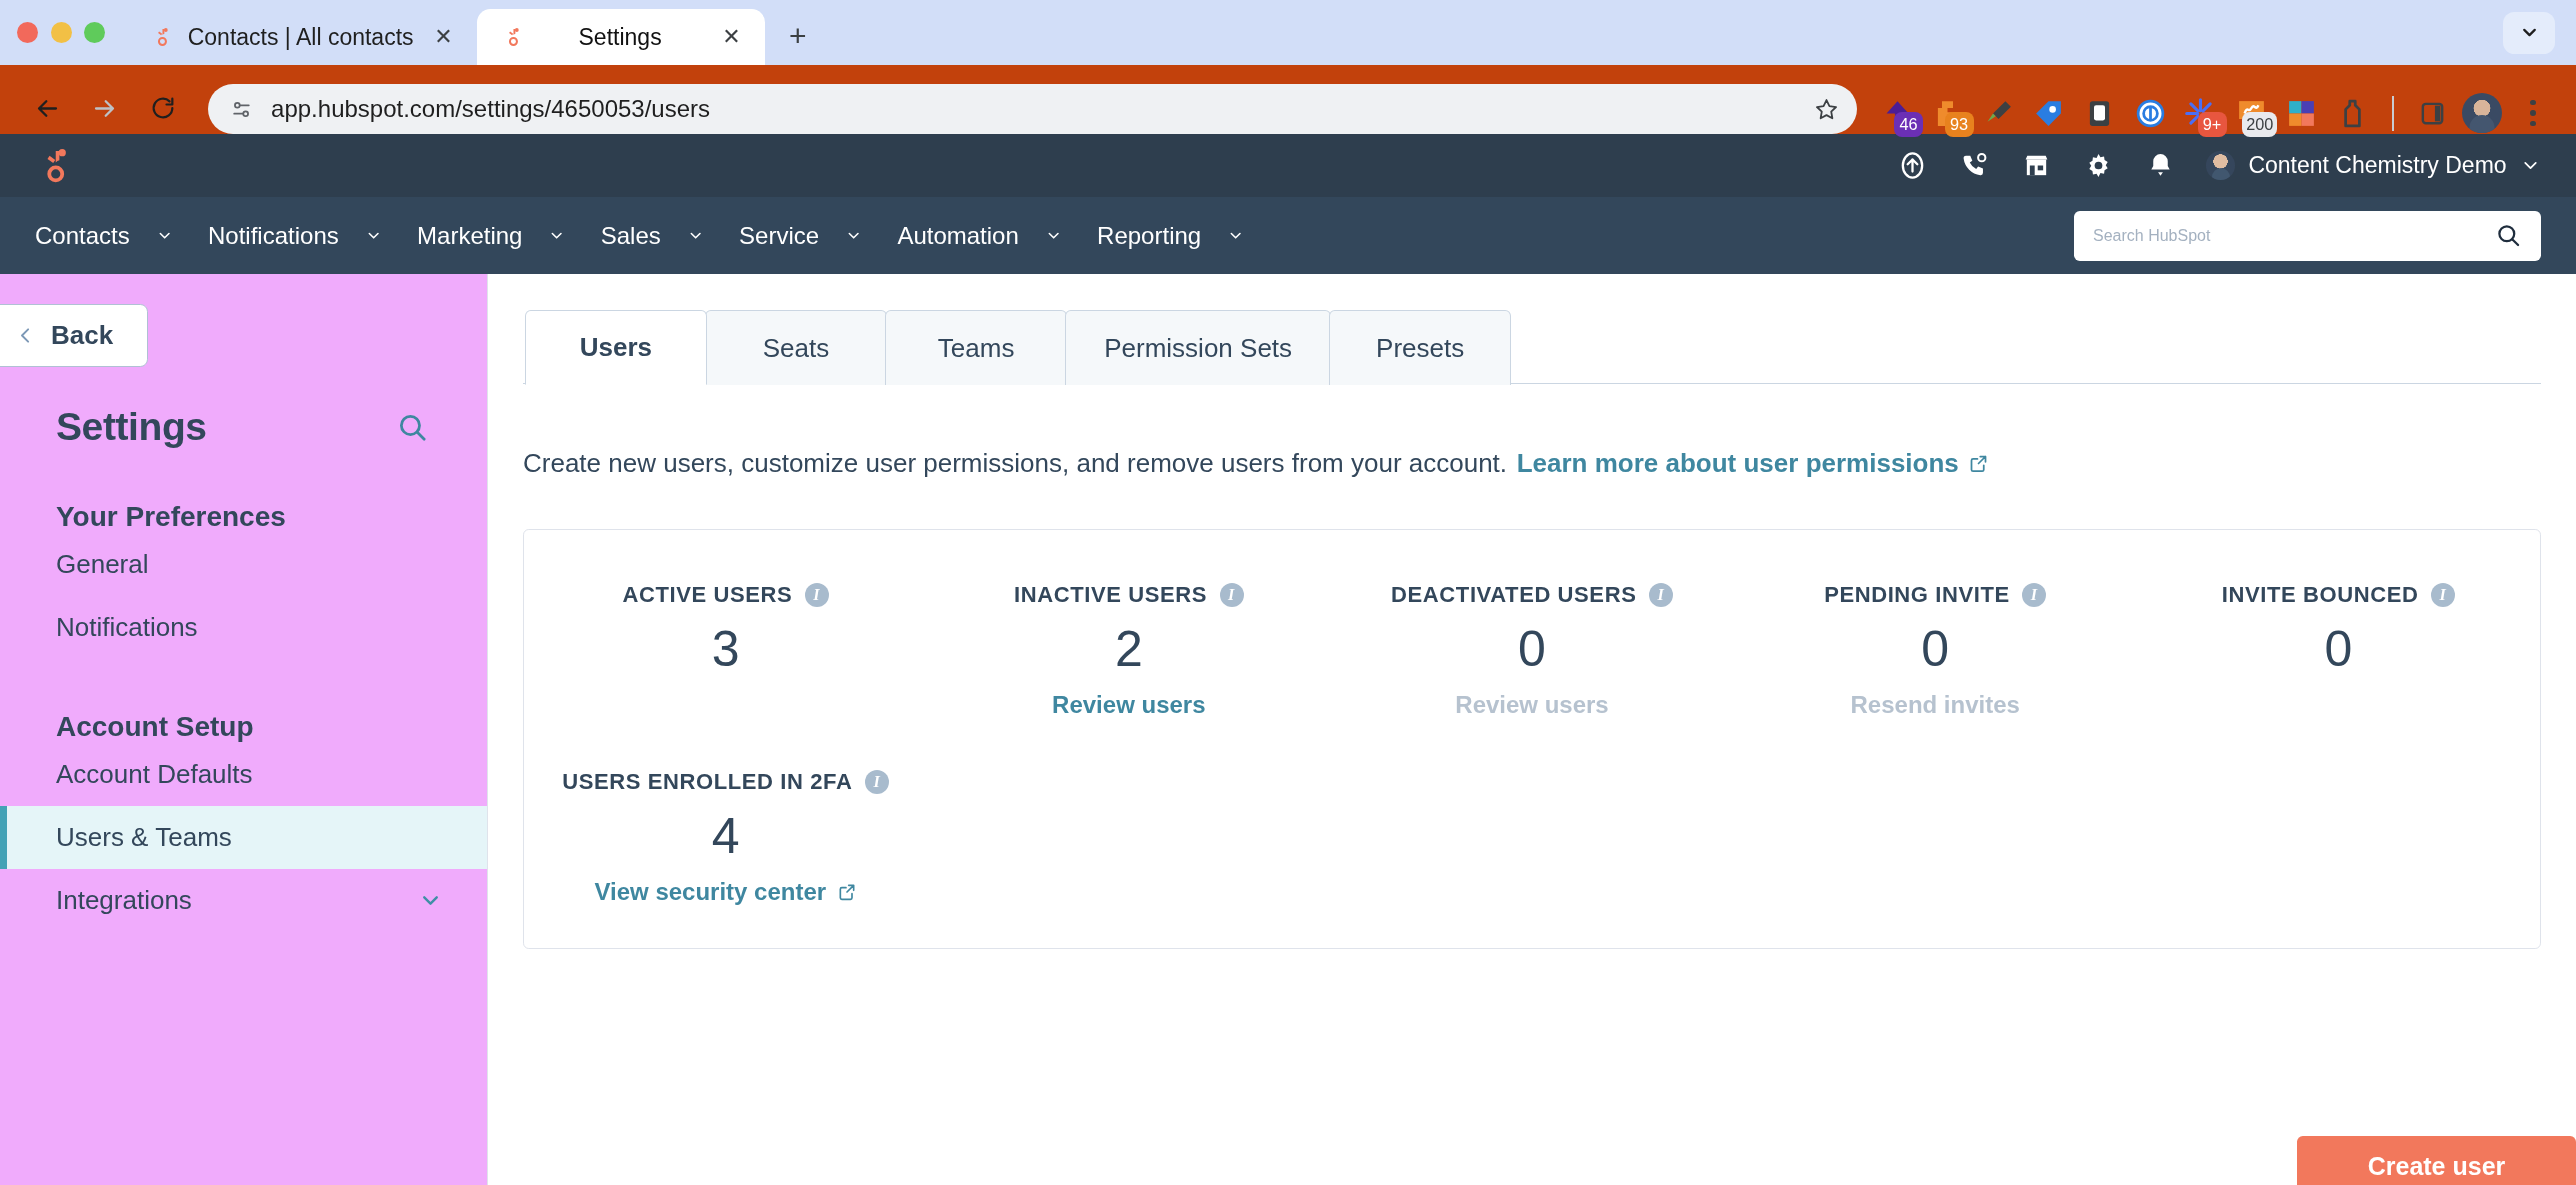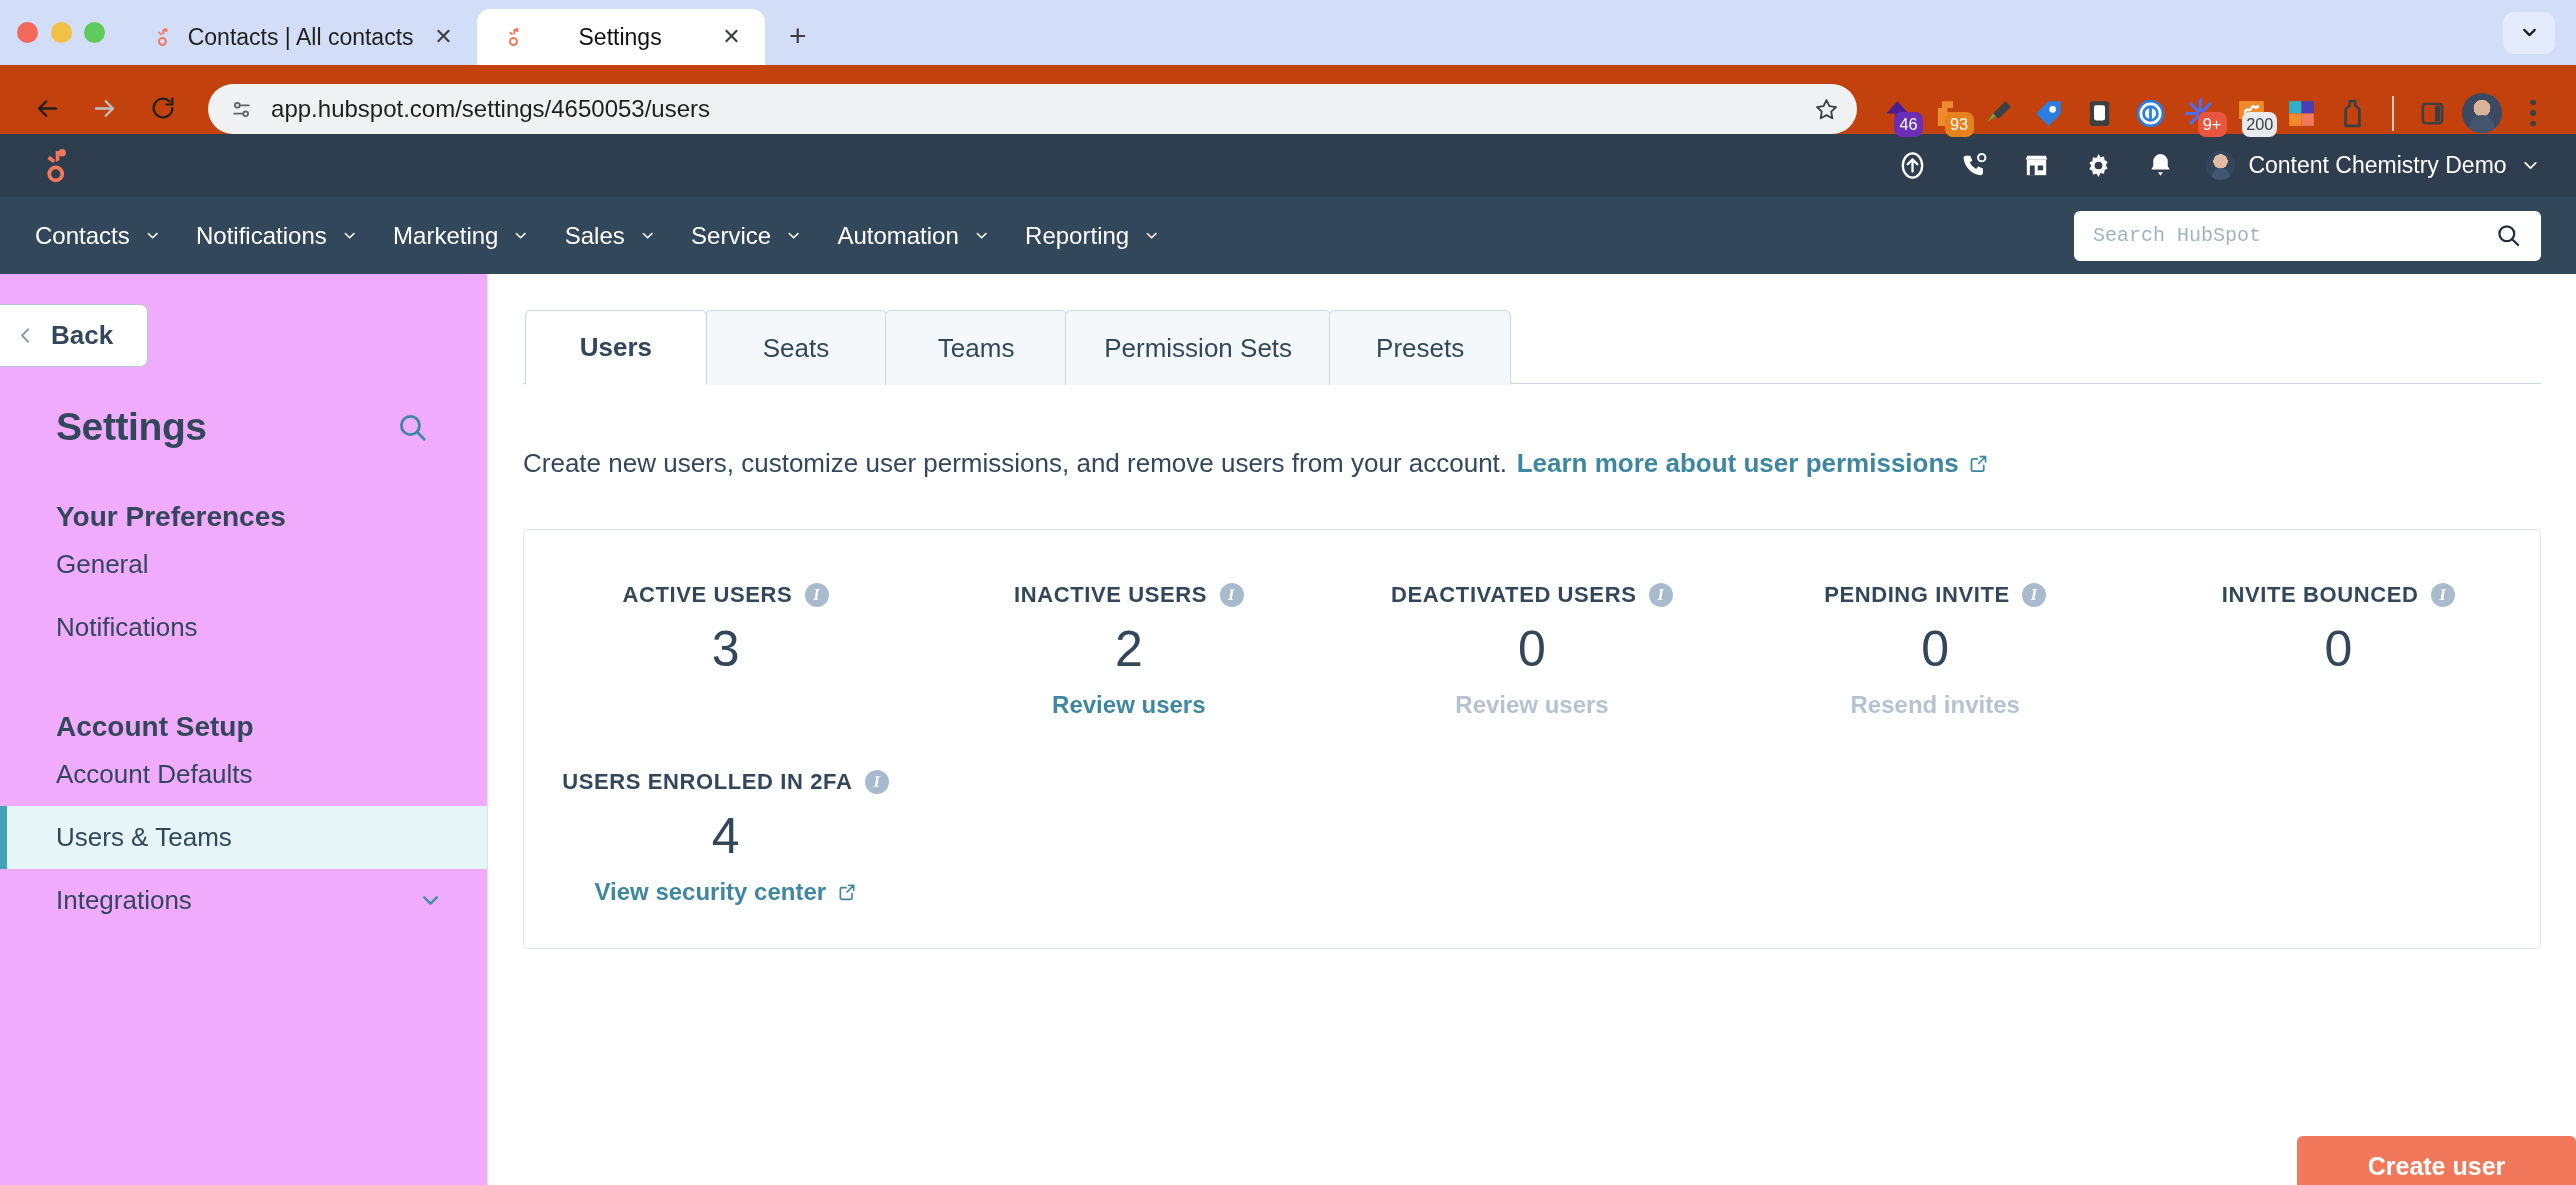--- a/index.html
+++ b/index.html
@@ -121,31 +121,31 @@
     transform: translateX(-50%); width: 18px; height: 15.4px;
     border-radius: 9.6px 9.6px 0 0; background: #41576f;
   }
 
   .hs-nav {
     height: 77px; background: #33475b;
     display: flex; align-items: center; padding: 0 35px;
   }
   .hs-nav-items { display: flex; align-items: center; gap: 35px; }
   .hs-nav-item {
-    display: flex; align-items: center; gap: 14px;
+    display: flex; align-items: center; gap: 26px;
     color: #ffffff; font-size: 24px; white-space: nowrap;
   }
   .hs-search {
     margin-left: auto; width: 467px; height: 50px;
     background: #ffffff; border-radius: 5.8px;
     display: flex; align-items: center; padding: 0 19px;
   }
   .hs-search input {
-    border: 0; outline: 0; flex: 1; font-size: 20px;
-    color: #33475b; font-family: Liberation Mono, monospace;
+    border: 0; outline: 0; flex: 1; font-size: 16px;
+    color: #33475b; font-family: Liberation Sans, sans-serif;
     background: transparent;
   }
   .hs-search input::placeholder { color: #a4b1c0; }
 
   
   .hs-body { display: flex; height: calc(1185px - 65px - 69px - 63px - 77px); }
 
   
   .hs-sidebar {
     width: 488px; flex: none; background: #f0abfc;

